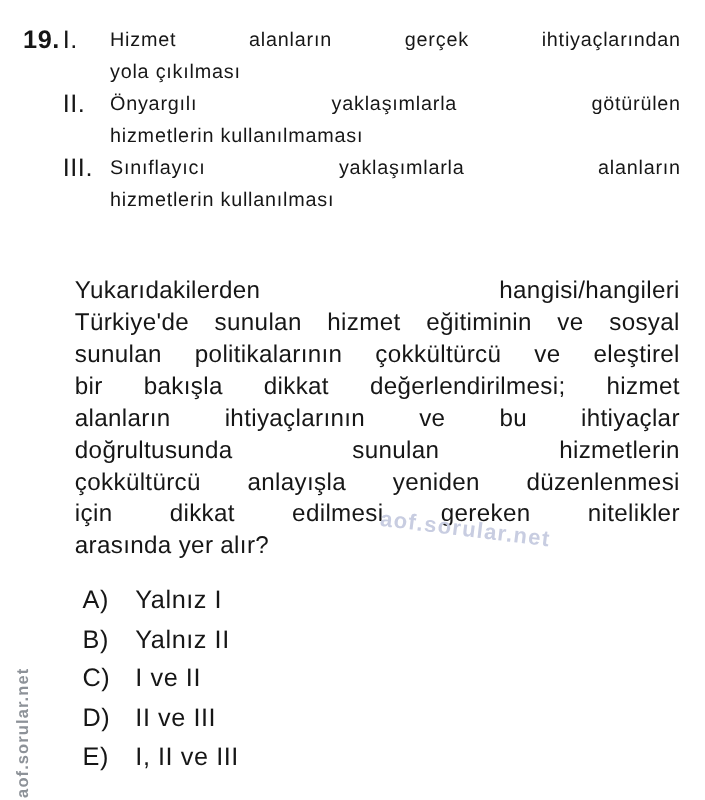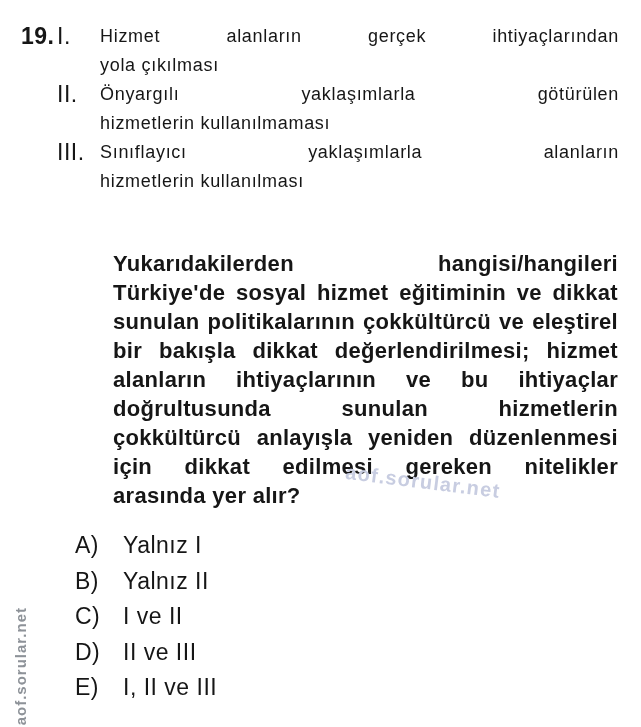--- a/index.html
+++ b/index.html
@@ -23,22 +23,21 @@
   .item { display: flex; }
   .numeral { flex: 0 0 43px; width: 43px; font-size: 23px; line-height: 29px; letter-spacing: .5px; }
   .lines { flex: 1; min-width: 0; }
   .line {
     font-size: 18px; line-height: 29px; letter-spacing: .7px;
     white-space: nowrap;
   }
   .line.just { text-align: justify; text-align-last: justify; }
   .stem {
     position: absolute; left: 68px; top: 249px; right: 23px;
-    font-weight: 700;
-    margin-left: 45px;
+    font-weight: 400;
   }
   .stem .line { font-size: 22px; letter-spacing: .3px; }
   .options { position: absolute; left: 75px; top: 531px; }
   .option { display: flex; margin-bottom: 6.5px; font-size: 23px; line-height: 29px; letter-spacing: .5px; }
   .opt-letter { flex: 0 0 48px; width: 48px; }
   .wm-diag {
     position: absolute; left: 347px; top: 461px;
     font-size: 20px; font-weight: 700; letter-spacing: 1.2px;
     transform: rotate(7deg); transform-origin: left top;
     white-space: nowrap;
@@ -73,21 +72,21 @@
       <div class="item">
         <div class="numeral">III.</div>
         <div class="lines">
           <div class="line just">Sınıflayıcı yaklaşımlarla alanların</div>
           <div class="line">hizmetlerin kullanılması</div>
         </div>
       </div>
     </div>
   <div class="stem">
       <div class="line just">Yukarıdakilerden hangisi/hangileri</div>
-      <div class="line just">Türkiye'de sosyal hizmet eğitiminin ve dikkat</div>
+      <div class="line just">Türkiye'de sunulan hizmet eğitiminin ve sosyal</div>
       <div class="line just">sunulan politikalarının çokkültürcü ve eleştirel</div>
       <div class="line just">bir bakışla dikkat değerlendirilmesi; hizmet</div>
       <div class="line just">alanların ihtiyaçlarının ve bu ihtiyaçlar</div>
       <div class="line just">doğrultusunda sunulan hizmetlerin</div>
       <div class="line just">çokkültürcü anlayışla yeniden düzenlenmesi</div>
       <div class="line just">için dikkat edilmesi gereken nitelikler</div>
       <div class="line">arasında yer alır?</div>
     </div>
   <div class="options">
       <div class="option">

